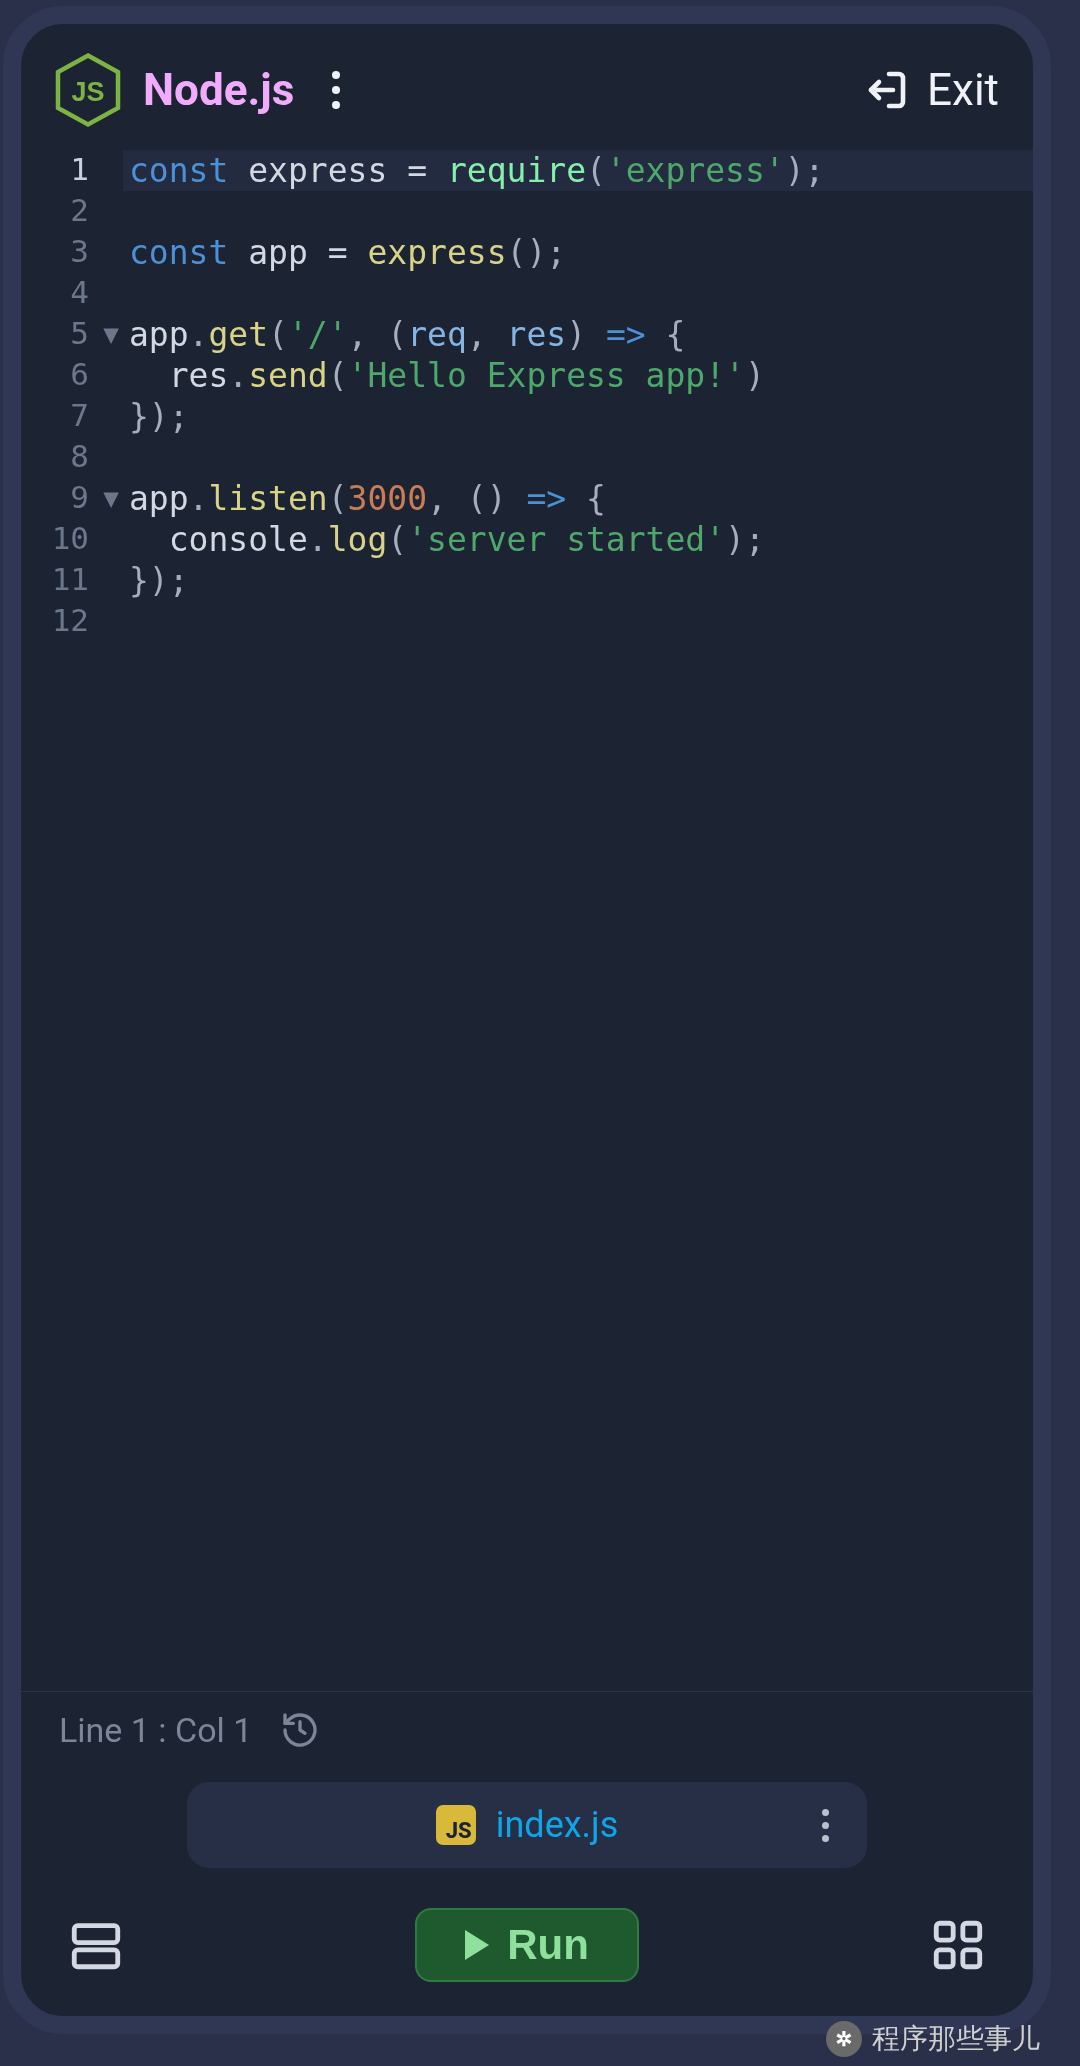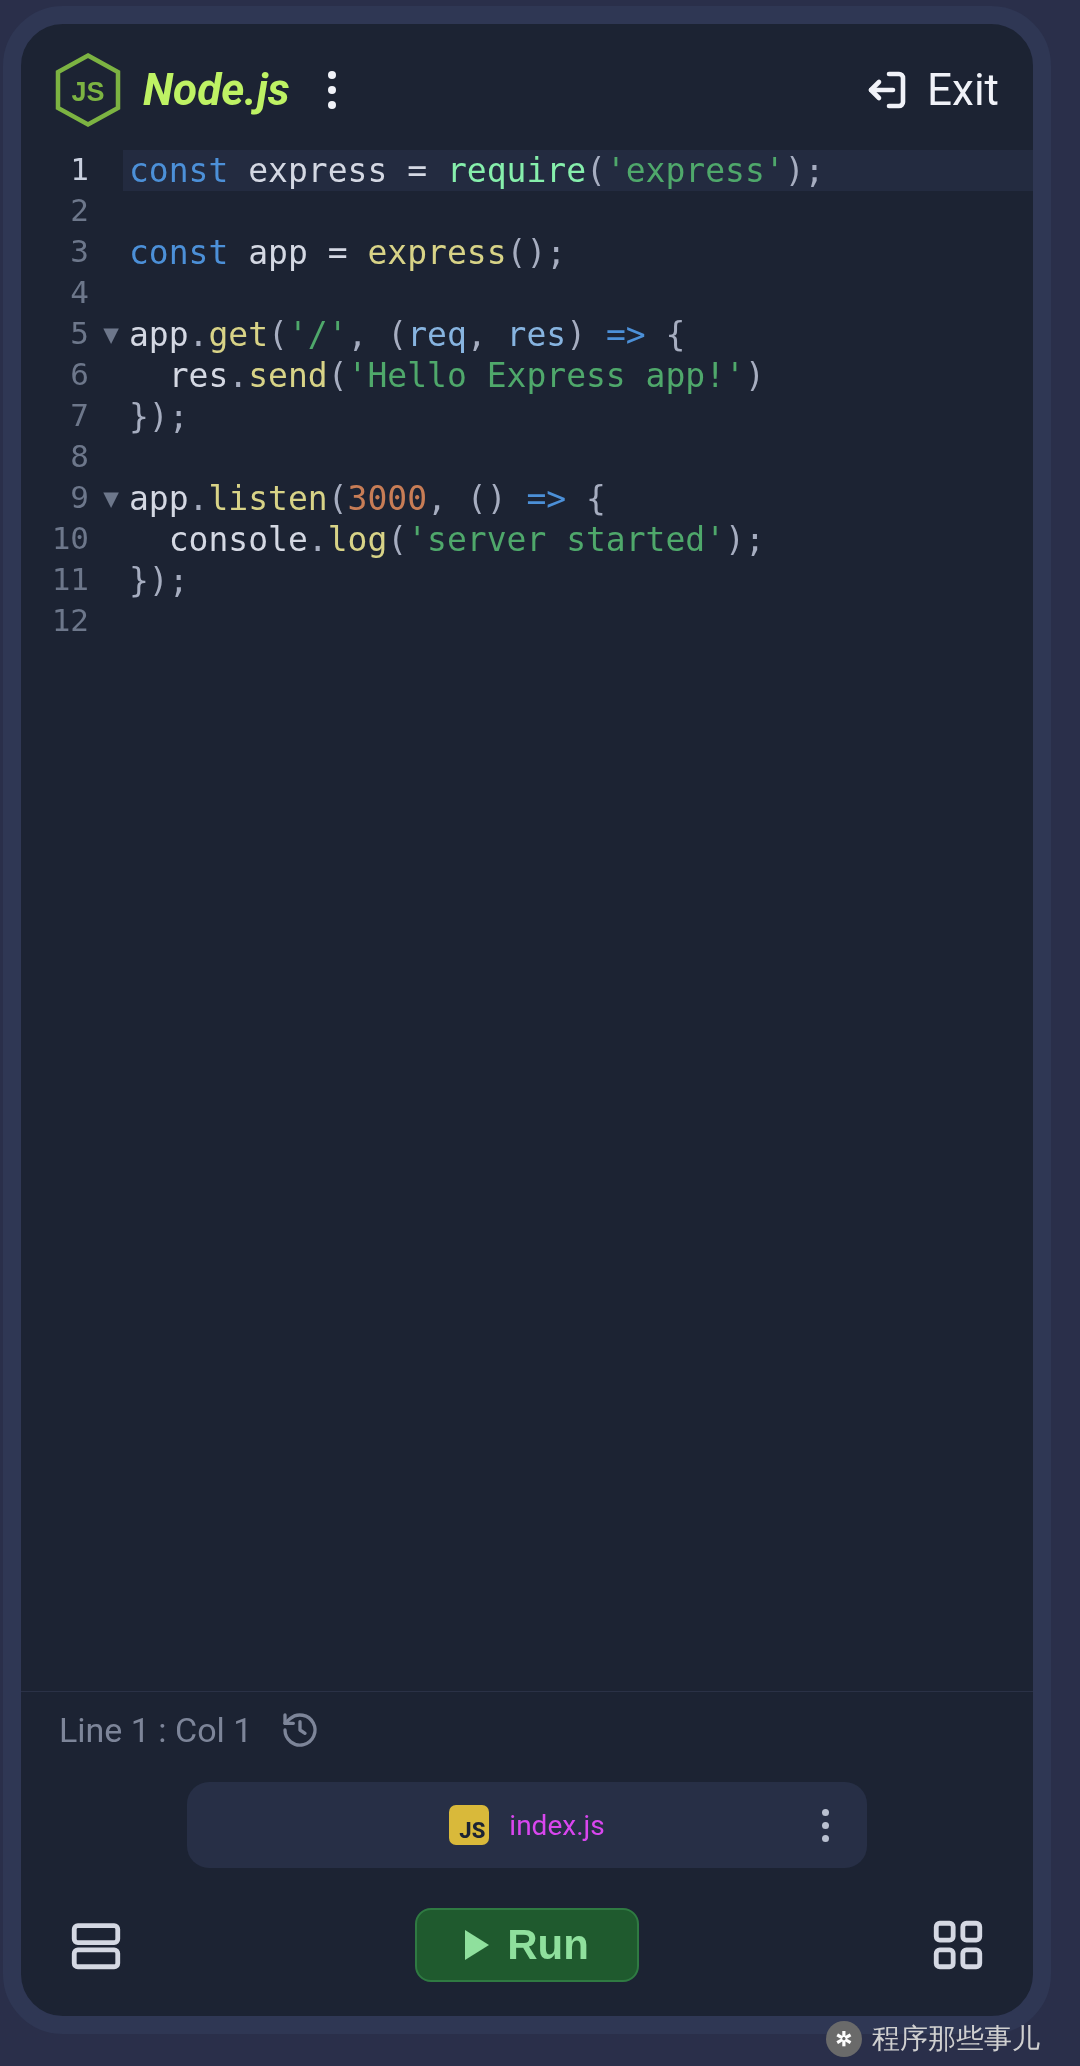--- a/index.html
+++ b/index.html
@@ -10,21 +10,21 @@
     display: flex; flex-direction: column; overflow: hidden;
   }
   .header {
     display: flex; align-items: center; justify-content: space-between;
     padding: 28px 34px 20px 34px;
   }
   .header-left { display: flex; align-items: center; gap: 22px; }
   .node-logo {
     width: 66px; height: 76px; display: flex; align-items: center; justify-content: center;
   }
-  .title { color: #bef264; font-size: 44px; font-weight: 700; font-style: italic; }
+  .title { color: #f0abfc; font-size: 44px; font-weight: 700; }
   .kebab { display: flex; flex-direction: column; gap: 7px; margin-left: 8px; padding: 8px; }
   .kebab span { width: 8px; height: 8px; background: #f0f2f8; border-radius: 50%; }
   .header-right { display: flex; align-items: center; gap: 18px; }
   .exit-icon { width: 48px; height: 48px; }
   .exit-text { color: #f0f2f8; font-size: 44px; font-weight: 400; }
   .editor {
     flex: 1; display: flex; background: #1c2333; font-family: ui-monospace, "SF Mono", Menlo, Consolas, monospace;
     font-size: 33px; line-height: 1.25; overflow: hidden;
   }
   .gutter {
@@ -56,21 +56,21 @@
   .file-tab {
     margin-left: 140px; margin-right: 140px; height: 86px; background: #272f46;
     border-radius: 22px; display: flex; align-items: center; justify-content: center;
     gap: 20px; position: relative;
   }
   .js-badge {
     width: 40px; height: 40px; background: #d9b93a; border-radius: 7px;
     display: flex; align-items: flex-end; justify-content: flex-end;
     color: #1c2333; font-weight: 800; font-size: 22px; padding: 2px 4px;
   }
-  .file-name { color: #d946ef; font-size: 28px; }
+  .file-name { color: #0ea5e9; font-size: 36px; }
   .file-kebab { position: absolute; right: 28px; display: flex; flex-direction: column; gap: 6px; padding: 10px; }
   .file-kebab span { width: 7px; height: 7px; background: #b9c0d0; border-radius: 50%; }
   .bottom-bar {
     display: flex; align-items: center; justify-content: space-between;
     padding: 26px 46px 34px 46px;
   }
   .panel-icon, .grid-icon { width: 58px; height: 58px; }
   .run-btn {
     background: #1f5a2e; border: 2px solid #2f7a42; color: #8fe09d;
     border-radius: 16px; padding: 11px 48px; display: flex; align-items: center; gap: 18px;

